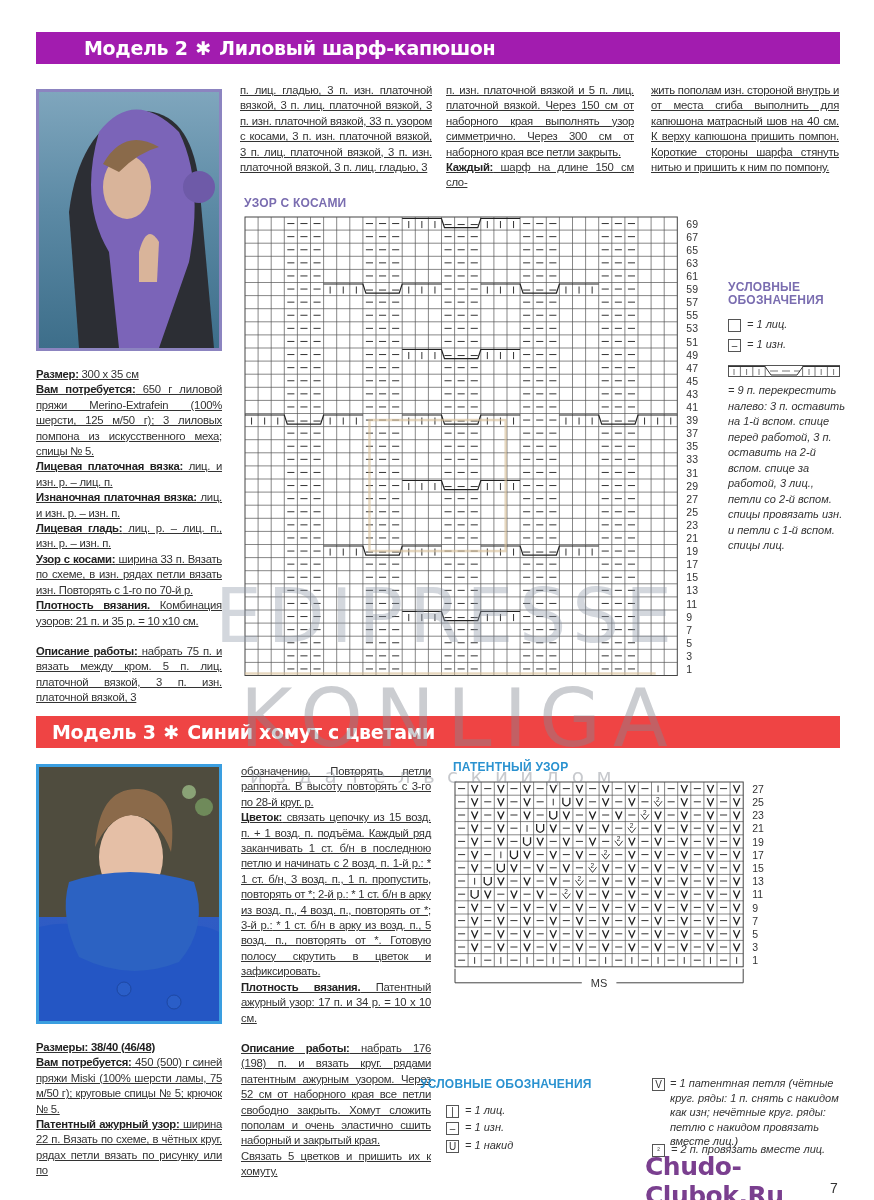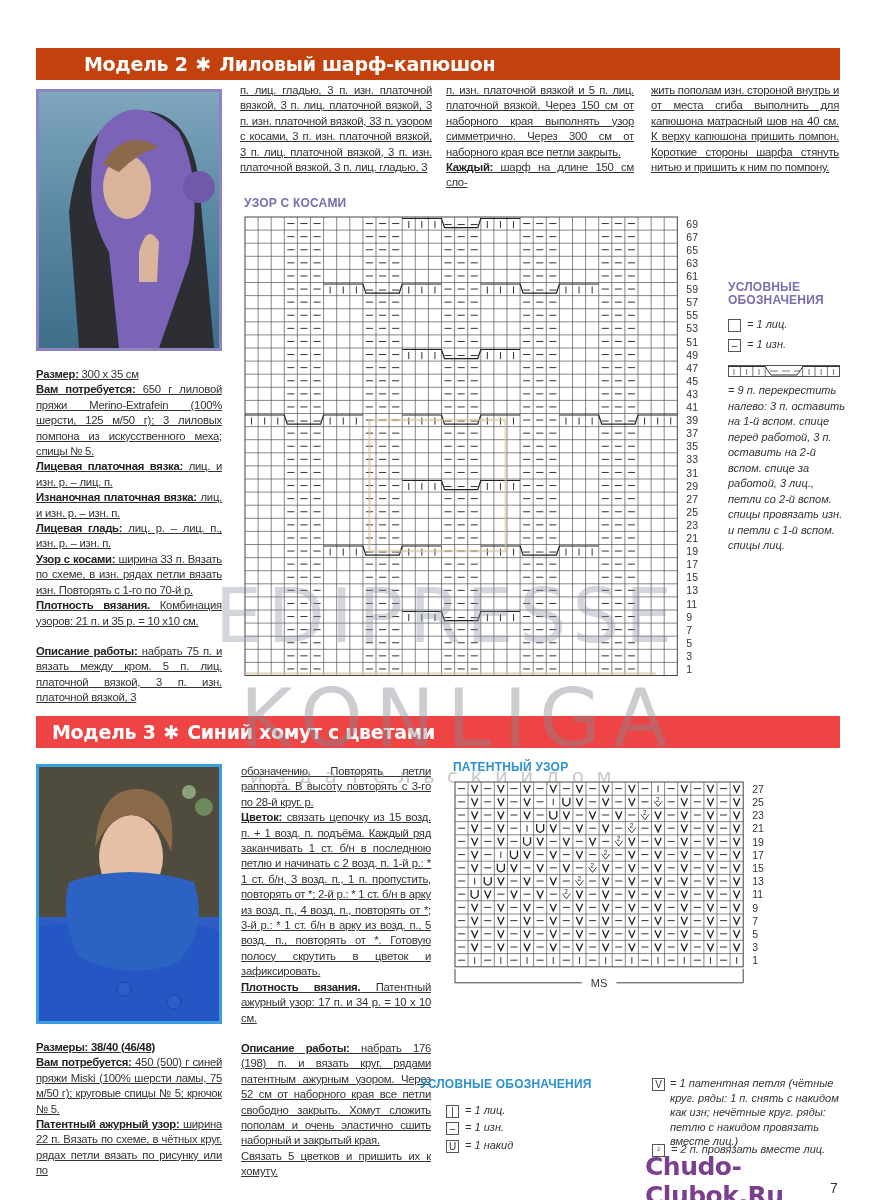--- a/index.html
+++ b/index.html
@@ -3,21 +3,21 @@
 <meta charset="utf-8">
 <style>
   html, body { margin:0; padding:0; }
   body { width:874px; height:1200px; background:#fff; position:relative; overflow:hidden;
          font-family:"Liberation Sans", sans-serif; color:#2a2a2a; }
   .abs { position:absolute; }
   .bar { position:absolute; left:36px; width:804px; height:32px; color:#fff;
          font-family:"DejaVu Sans", sans-serif; font-weight:bold; font-size:19px;
          line-height:32px; padding-left:16px; box-sizing:border-box; letter-spacing:-0.3px; }
   .bar .ast { margin:0 8px; }
-  .bar2 { top:48px; background:#c2410c;padding-left:48px; }
+  .bar2 { top:32px; background:#a21caf;padding-left:48px; }
   .bar3 { top:716px; background:#ef4444; }
   .photo { position:absolute; border:3px solid; box-sizing:border-box; overflow:hidden; }
   .photo1 { left:36px; top:89px; width:186px; height:262px; border-color:#8c84c0;
             background:linear-gradient(180deg,#7fa6bd 0%,#5c8aa5 45%,#3d6e8a 100%); }
   .photo2 { left:36px; top:764px; width:186px; height:260px; border-color:#3a9ee0;
             background:linear-gradient(180deg,#4c4a3c 0%,#5c5a48 30%,#2f5cc4 60%,#2452c0 100%); }
   .col { position:absolute; font-size:11.3px; line-height:15.4px; text-align:justify;
          font-family:"Liberation Sans", sans-serif; letter-spacing:-0.25px; color:#333; }
   .col p { margin:0;text-decoration:underline; }
   .col b { color:#222; }

